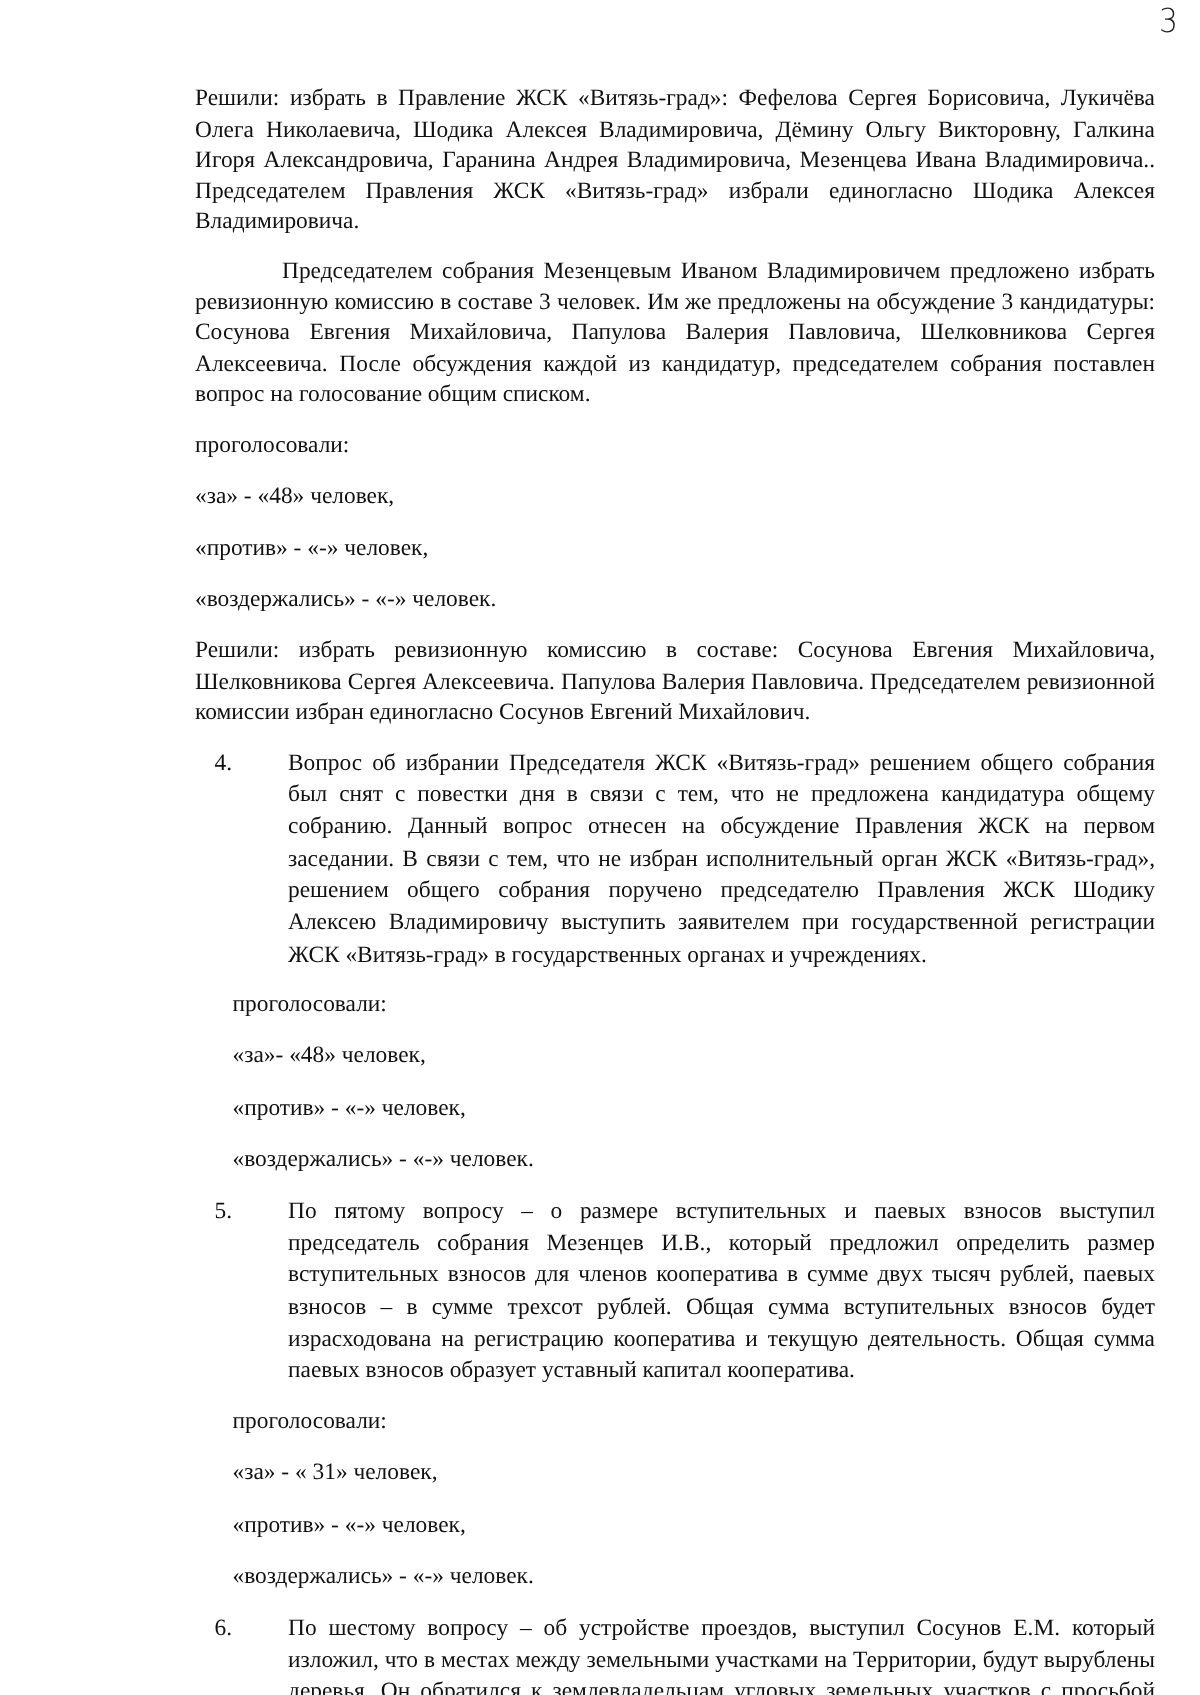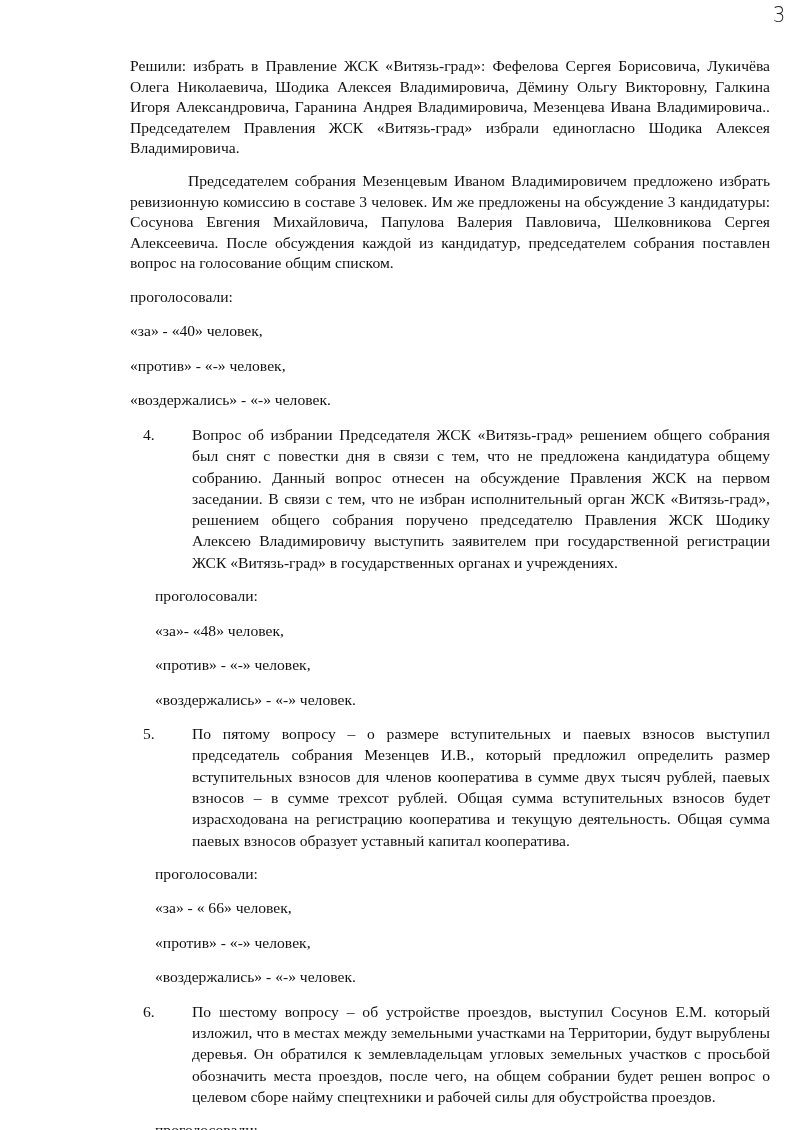--- a/index.html
+++ b/index.html
@@ -35,42 +35,43 @@
 </head>
 <body>
 
 <div class="page-number">3</div>
 
 <div class="content">
 
   <p>Решили: избрать в Правление ЖСК «Витязь-град»: Фефелова Сергея Борисовича, Лукичёва Олега Николаевича, Шодика Алексея Владимировича, Дёмину Ольгу Викторовну, Галкина Игоря Александровича, Гаранина Андрея Владимировича, Мезенцева Ивана Владимировича.. Председателем Правления ЖСК «Витязь-град» избрали единогласно Шодика Алексея Владимировича.</p>
   <p class="indent">Председателем собрания Мезенцевым Иваном Владимировичем предложено избрать ревизионную комиссию в составе 3 человек. Им же предложены на обсуждение 3 кандидатуры: Сосунова Евгения Михайловича, Папулова Валерия Павловича, Шелковникова Сергея Алексеевича. После обсуждения каждой из кандидатур, председателем собрания поставлен вопрос на голосование общим списком.</p>
   <p class="vote-line">проголосовали:</p>
-  <p class="vote-line">«за» - «40» человек,</p>
+  <p class="vote-line">«за» - «48» человек,</p>
   <p class="vote-line">«против» - «-» человек,</p>
   <p class="vote-line">«воздержались» - «-» человек.</p>
+  <p>Решили: избрать ревизионную комиссию в составе: Сосунова Евгения Михайловича, Шелковникова Сергея Алексеевича. Папулова Валерия Павловича. Председателем ревизионной комиссии избран единогласно Сосунов Евгений Михайлович.</p>
 
   <div class="item">
     <span class="num">4.</span>
     <p>Вопрос об избрании Председателя ЖСК «Витязь-град» решением общего собрания был снят с повестки дня в связи с тем, что не предложена кандидатура общему собранию. Данный вопрос отнесен на обсуждение Правления ЖСК на первом заседании. В связи с тем, что не избран исполнительный орган ЖСК «Витязь-град», решением общего собрания поручено председателю Правления ЖСК Шодику Алексею Владимировичу выступить заявителем при государственной регистрации ЖСК «Витязь-град» в государственных органах и учреждениях.</p>
   </div>
   <div class="sub">
     <p class="vote-line">проголосовали:</p>
     <p class="vote-line">«за»- «48» человек,</p>
     <p class="vote-line">«против» - «-» человек,</p>
     <p class="vote-line">«воздержались» - «-» человек.</p>
   </div>
 
   <div class="item">
     <span class="num">5.</span>
     <p>По пятому вопросу – о размере вступительных и паевых взносов выступил председатель собрания Мезенцев И.В., который предложил определить размер вступительных взносов для членов кооператива в сумме двух тысяч рублей, паевых взносов – в сумме трехсот рублей. Общая сумма вступительных взносов будет израсходована на регистрацию кооператива и текущую деятельность. Общая сумма паевых взносов образует уставный капитал кооператива.</p>
   </div>
   <div class="sub">
     <p class="vote-line">проголосовали:</p>
-    <p class="vote-line">«за» - « 66» человек,</p>
+    <p class="vote-line">«за» - « 31» человек,</p>
     <p class="vote-line">«против» - «-»  человек,</p>
     <p class="vote-line">«воздержались» - «-» человек.</p>
   </div>
 
   <div class="item">
     <span class="num">6.</span>
     <p>По шестому вопросу – об устройстве проездов, выступил Сосунов Е.М. который изложил, что в местах между земельными участками на Территории, будут вырублены деревья. Он обратился к землевладельцам угловых земельных участков с просьбой обозначить места проездов, после чего, на общем собрании будет решен вопрос о целевом сборе найму спецтехники и рабочей силы для обустройства проездов.</p>
   </div>
   <div class="sub">
     <p class="vote-line">проголосовали:</p>

